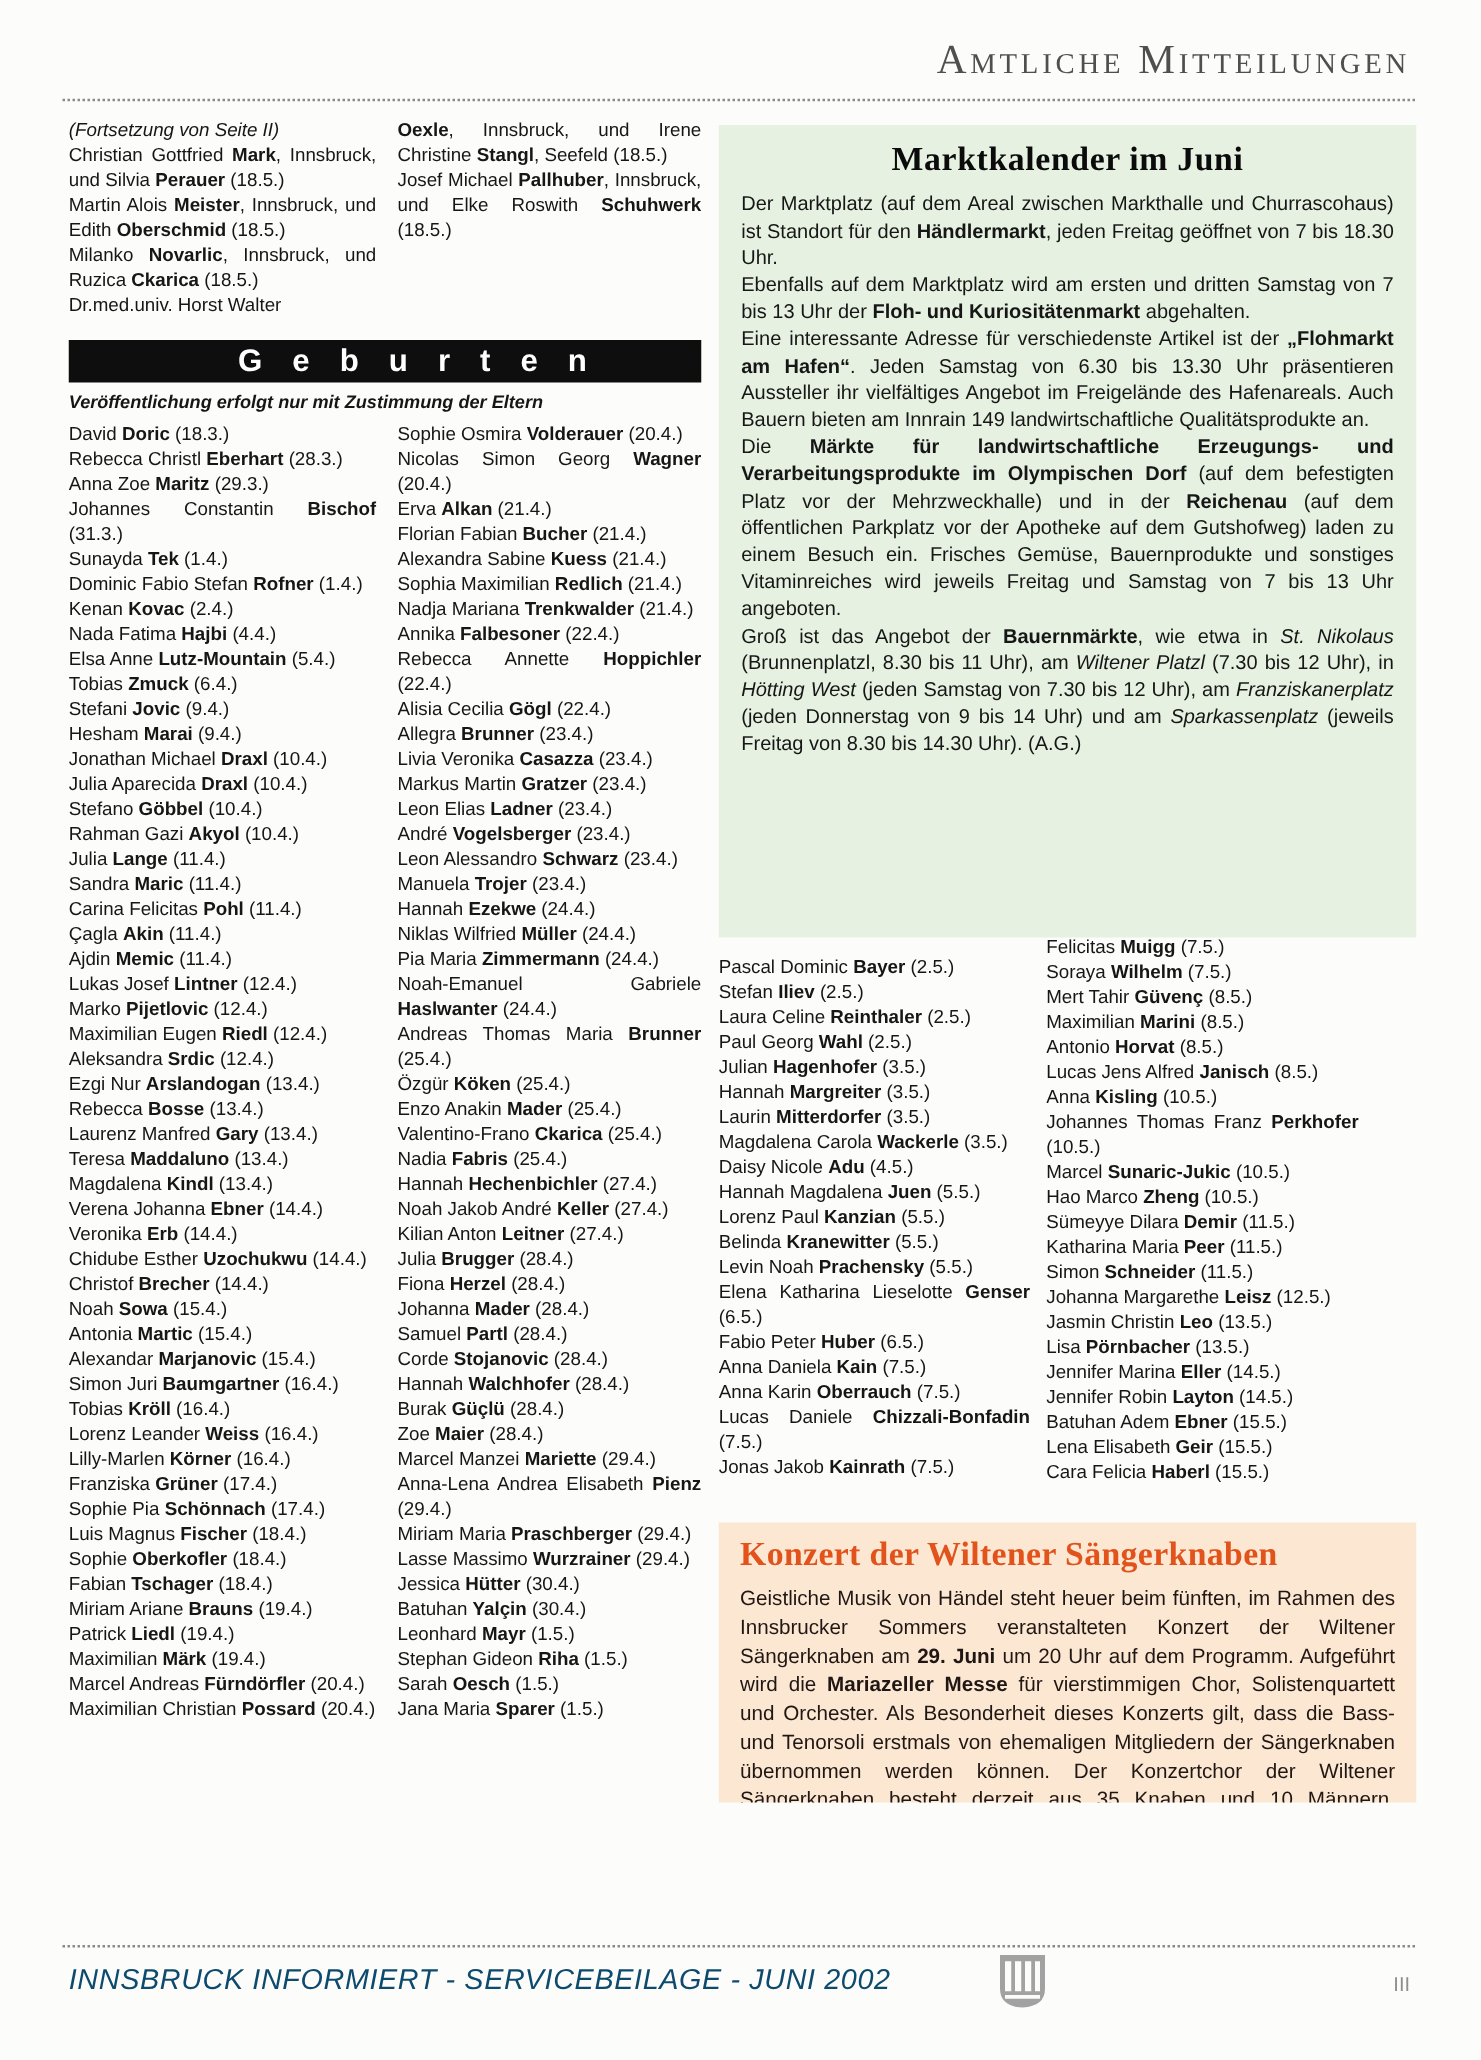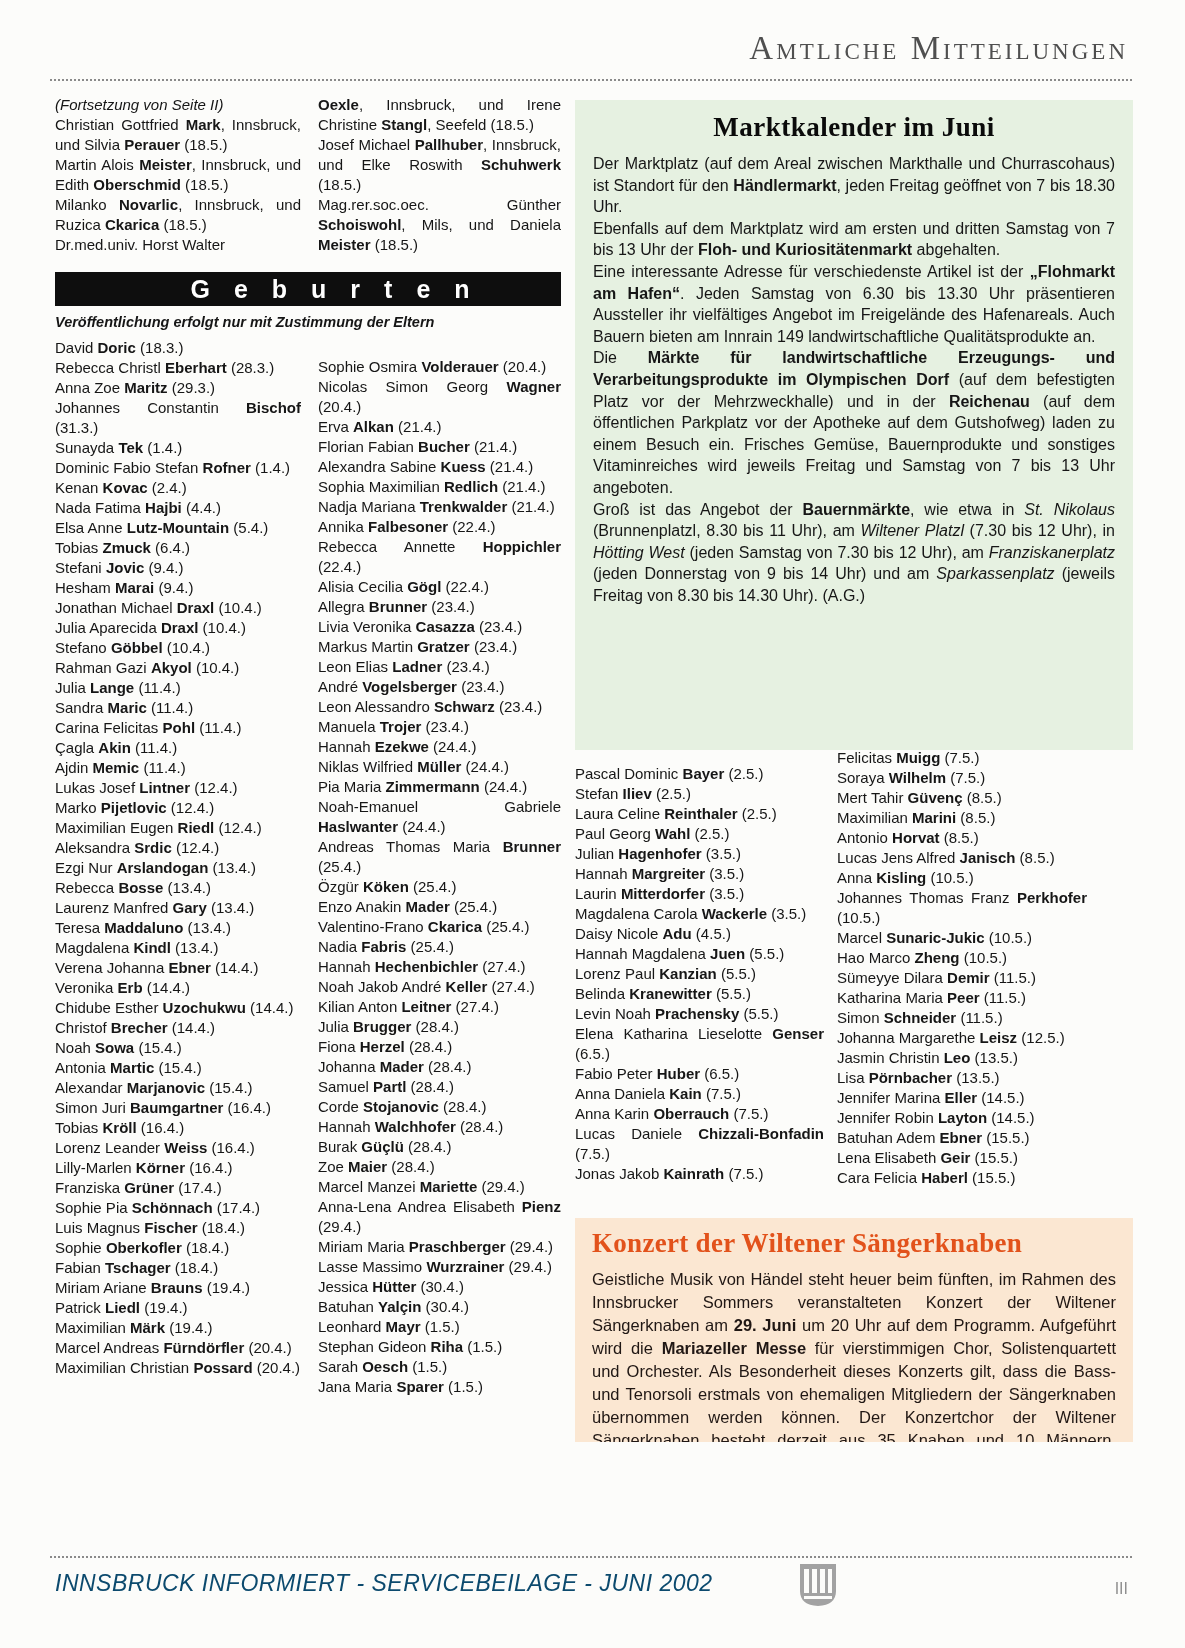--- a/index.html
+++ b/index.html
@@ -41,21 +41,21 @@
   .geburten-bar span {
     font-size:25px; font-weight:bold;
     letter-spacing:24px; text-indent:24px;
   }
   .geburten-note {
     position:absolute; left:55px; top:314px; width:506px;
     font-size:14.5px; font-weight:bold; font-style:italic;
   }
 
   .col1 { left:55px;  top:338px; width:246px; height:1180px; }
-  .col2 { left:318px; top:338px; width:243px; height:1180px;margin-top:19px; }
+  .col2 { left:318px; top:338px; width:243px; height:1180px; }
   .col3 { left:575px; top:764px; width:249px; height:452px; }
   .col4 { left:837px; top:748px; width:250px; height:452px; }
 
   .market-box {
     position:absolute; left:575px; top:100px; width:558px; height:650px;
     background:#e6f1e1;
     padding:8px 18px 10px;
     overflow:hidden;
   }
   .market-box h2 {
@@ -106,21 +106,20 @@
 <div class="textcol col1-top">
     <div class="entry"><i>(Fortsetzung von Seite II)</i></div>
     <div class="entry">Christian Gottfried <b>Mark</b>, Innsbruck, und Silvia <b>Perauer</b> (18.5.)</div>
     <div class="entry">Martin Alois <b>Meister</b>, Innsbruck, und Edith <b>Oberschmid</b> (18.5.)</div>
     <div class="entry">Milanko <b>Novarlic</b>, Innsbruck, und Ruzica <b>Ckarica</b> (18.5.)</div>
     <div class="entry">Dr.med.univ. Horst Walter</div>
   </div>
 <div class="textcol col2-top">
     <div class="entry"><b>Oexle</b>, Innsbruck, und Irene Christine <b>Stangl</b>, Seefeld (18.5.)</div>
     <div class="entry">Josef Michael <b>Pallhuber</b>, Innsbruck, und Elke Roswith <b>Schuhwerk</b> (18.5.)</div>
-    <div class="entry">Mag.rer.soc.oec. Günther <b>Schoiswohl</b>, Mils, und Daniela <b>Meister</b> (18.5.)</div>
   </div>
 
 <div class="geburten-bar">
   <span>Geburten</span>
 </div>
 <div class="geburten-note">Veröffentlichung erfolgt nur mit Zustimmung der Eltern</div>
 
 <div class="textcol col1">
     <div class="entry">David <b>Doric</b> (18.3.)</div>
     <div class="entry">Rebecca Christl <b>Eberhart</b> (28.3.)</div>

